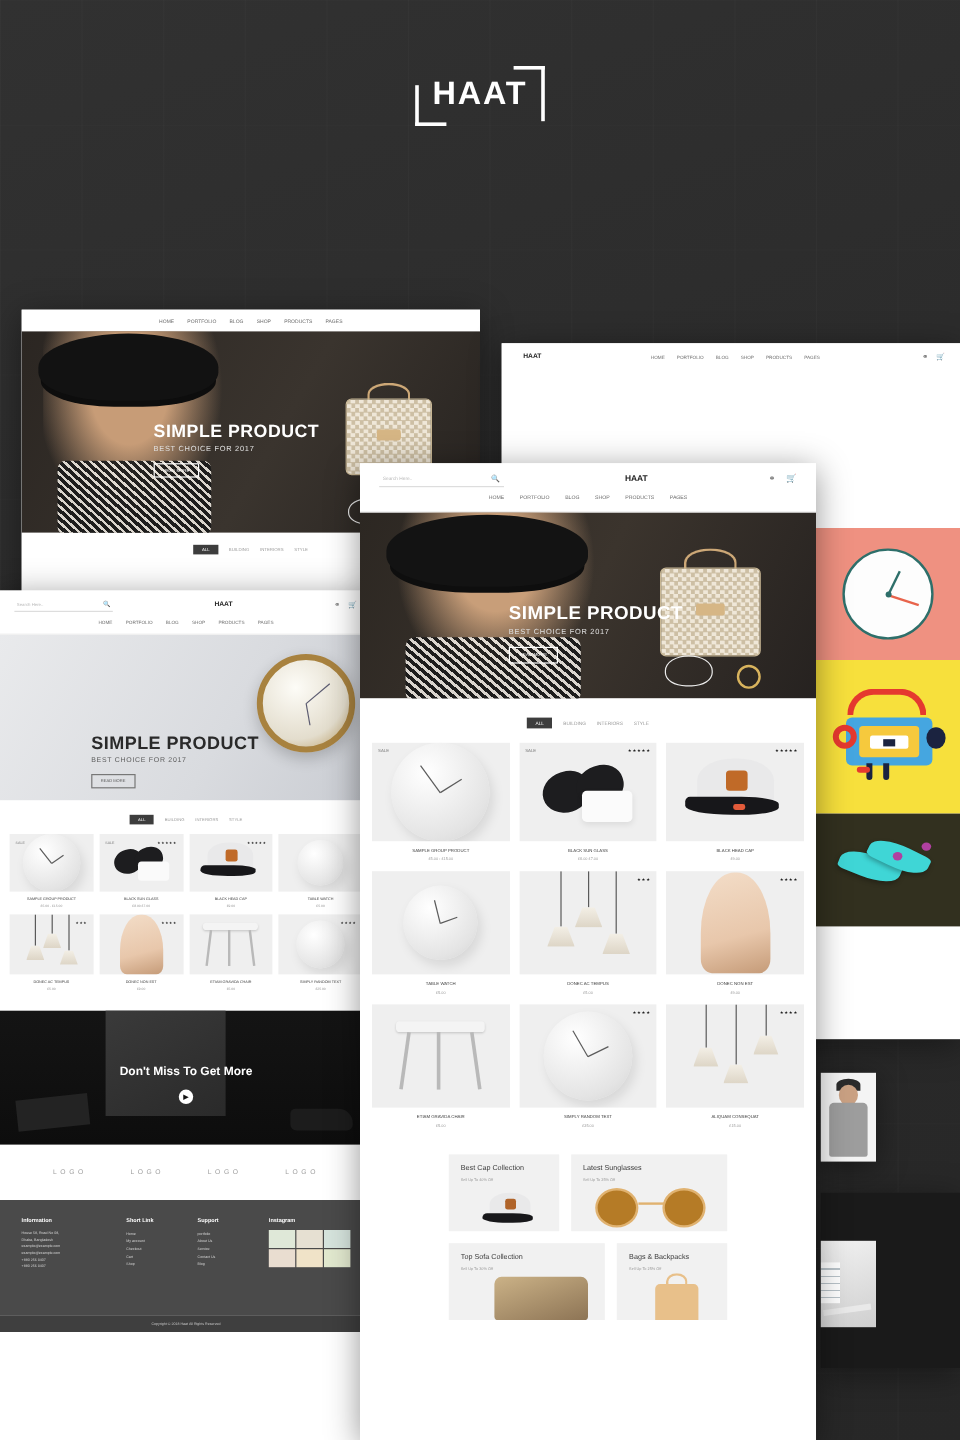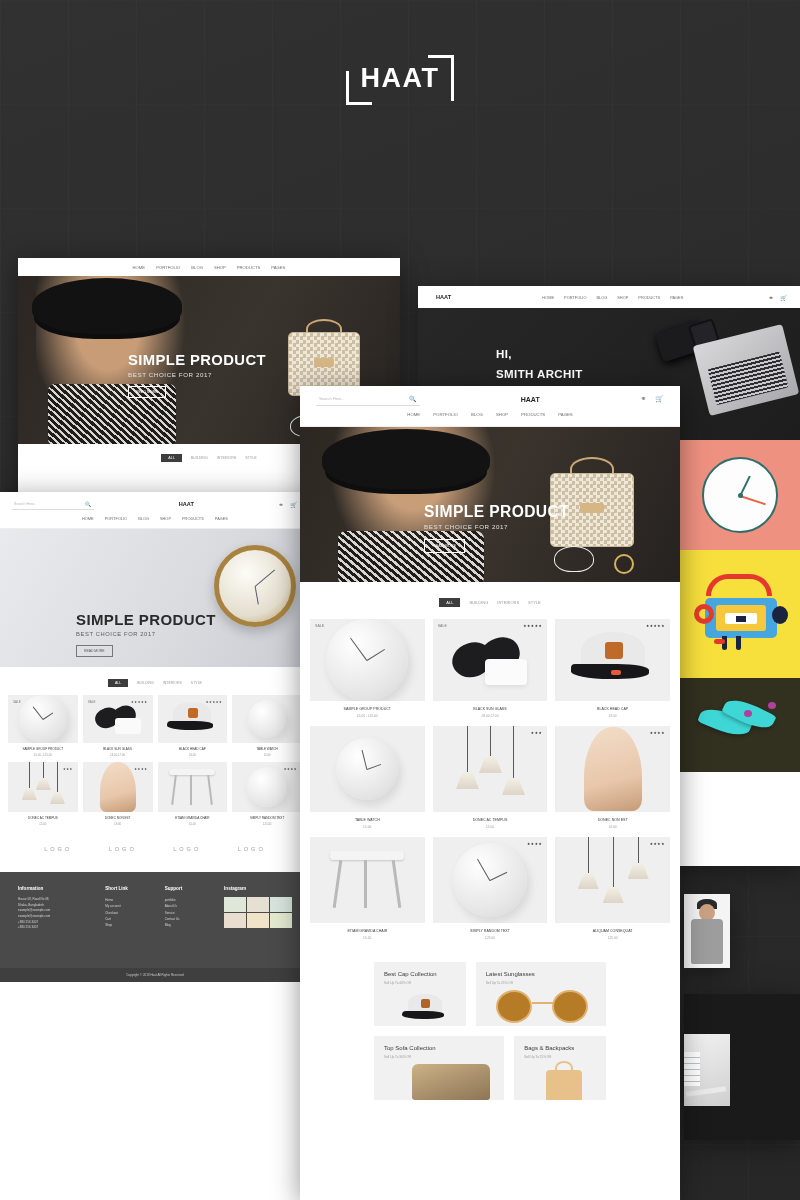--- a/index.html
+++ b/index.html
@@ -182,34 +182,20 @@
       <span>BLOG</span>
       <span>SHOP</span>
       <span>PRODUCTS</span>
       <span>PAGES</span>
     </div>
     <div style="display:flex;gap:7px;align-items:center;">
       <span style="font-size:6px;color:#555;">⚭</span>
       <span style="font-size:6px;color:#555;">🛒</span>
     </div>
   </div>
-  <div class="banner" style="height:140px;">
-    <div class="bg" style="background:linear-gradient(135deg,#272727,#1d1d1d);"></div>
-
-    <div style="position:absolute;left:240px;top:18px;width:46px;height:30px;background:#1b1b1d;border-radius:5px;transform:rotate(-18deg);box-shadow:0 3px 8px #000;">
-      <div style="position:absolute;right:-14px;top:3px;width:26px;height:24px;background:#242428;border-radius:4px;border:2px solid #111;"></div>
-    </div>
-
-    <div style="position:absolute;right:8px;top:26px;width:92px;height:72px;background:linear-gradient(150deg,#d8d8da,#a9a9ad);border-radius:4px;transform:rotate(-14deg);">
-      <div style="position:absolute;left:9px;top:26px;right:9px;bottom:9px;background:repeating-linear-gradient(#2f2f33 0 2px,#c8c8cc 2px 4px);border-radius:2px;"></div>
-    </div>
-    <h2 style="position:absolute;left:78px;top:40px;font-size:11.5px;">HI,</h2>
-    <h2 style="position:absolute;left:78px;top:60px;font-size:11.5px;">SMITH ARCHIT</h2>
-    <h2 style="position:absolute;left:78px;top:80px;font-size:11.5px;">WEB &amp; GRAPHIC</h2>
-  </div>
   <div style="height:418px;background:#fff;"></div>
 </div>
 
 <div style="position:absolute;left:680px;top:440px;width:120px;height:360px;z-index:6;">
   <div class="panel" style="height:110px;background:#ef9181;">
     <div class="r-clock">
       <b style="width:22px;height:1.6px;background:#2e6f6a;transform:rotate(-64deg);"></b>
       <b style="width:27px;height:1.6px;background:#e8644c;transform:rotate(18deg);"></b>
       <b style="width:5px;height:5px;background:#2e6f6a;border-radius:50%;margin:-2.5px 0 0 -2.5px;"></b>
     </div>
@@ -377,20 +363,28 @@
         <div class="pthumb" style="height:62px;">
           <span class="stars" style="font-size:3px;">★★★★</span>
           <div class="clock-face" style="width:40px;height:40px;"></div>
         </div>
         <div class="pname" style="font-size:3.1px;margin-top:4px;">SIMPLY RANDOM TEXT</div>
         <div class="pprice" style="font-size:2.8px;margin-top:2px;">£25.00</div>
       </div>
     </div>
   </div>
 
+  <div class="banner" style="height:112px;margin-top:16px;">
+    <div class="bg" style="background:linear-gradient(180deg,#141414,#0d0d0d);"></div>
+    <div style="position:absolute;left:88px;top:0;width:100px;height:88px;background:linear-gradient(150deg,#3a3a3a,#2a2a2a);"></div>
+    <div style="position:absolute;left:14px;bottom:14px;width:60px;height:26px;background:#232323;transform:rotate(-6deg);"></div>
+    <div style="position:absolute;right:16px;bottom:12px;width:52px;height:18px;background:#1c1c1c;border-radius:4px 12px 5px 5px;"></div>
+    <h3 style="position:absolute;left:0;right:0;top:46px;text-align:center;color:#fff;font-size:10px;font-weight:700;">Don't Miss To Get More</h3>
+    <span style="position:absolute;left:50%;top:66px;margin-left:-6px;width:12px;height:12px;border-radius:50%;background:#fff;display:flex;align-items:center;justify-content:center;color:#111;font-size:6px;">▶</span>
+  </div>
 
   <div class="logorow" style="height:46px;font-size:5.6px;padding:0 26px;">
     <span>LOGO</span>
     <span>LOGO</span>
     <span>LOGO</span>
     <span>LOGO</span>
   </div>
 
   <div class="foot" style="height:96px;padding:14px 18px 0;display:grid;grid-template-columns:1.25fr .8fr .8fr 1.1fr;gap:10px;">
     <div>

